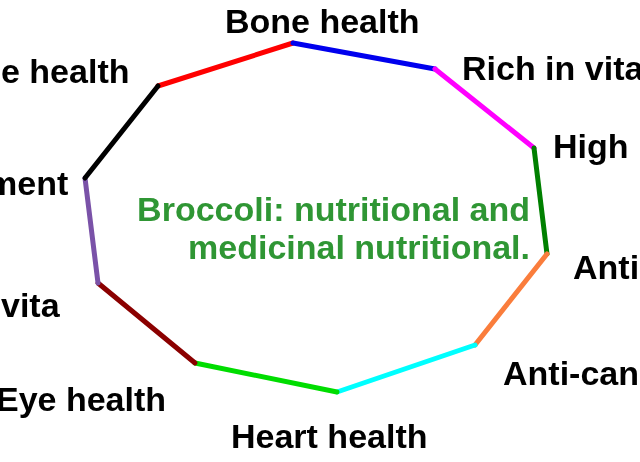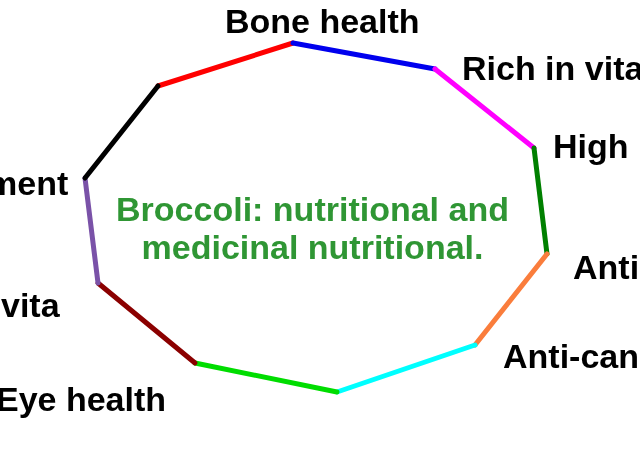--- a/index.html
+++ b/index.html
@@ -27,21 +27,21 @@
     font-weight: bold;
     color: #000000;
     white-space: nowrap;
     line-height: 1.1;
   }
   .center-title {
     position: absolute;
     left: 95px;
     top: 190px;
     width: 435px;
-    text-align: center;
+    text-align: right;
     font-size: 34px;
     font-weight: bold;
     line-height: 38px;
     white-space: nowrap;
   }
 </style>
 </head>
 <body>
 
 <div class="canvas" style="background: rgb(255, 255, 255);">
@@ -65,23 +65,25 @@
   </div>
 
   <div class="lbl" style="left:205px; top:3px;margin-left:20px;">Bone health</div>
 
   <div class="lbl" style="left:462px; top:50px;">Rich in vita</div>
 
   <div class="lbl" style="left:553px; top:128px;">High i</div>
 
   <div class="lbl" style="left:573px; top:249px;">Antio</div>
 
-  <div class="lbl" style="left:503px; top:338px;">Anti-can</div>
+  <div class="lbl" style="left:503px; top:355px;">Anti-can</div>
 
+  <div class="lbl" style="left:231px; top:418px;">Heart health</div>
 
   <div class="lbl" style="left:-4px; top:381px;">Eye health</div>
 
   <div class="lbl" style="left:1px; top:287px;">vita</div>
 
   <div class="lbl" style="left:-13px; top:165px;">ment</div>
 
+  <div class="lbl" style="left:1px; top:53px;">e health</div>
 
 </div>
 
 </body></html>

